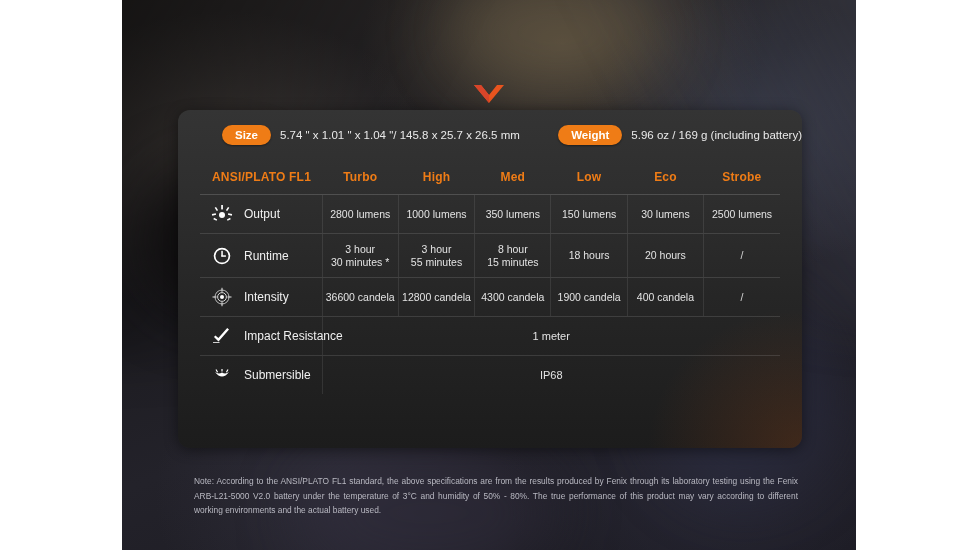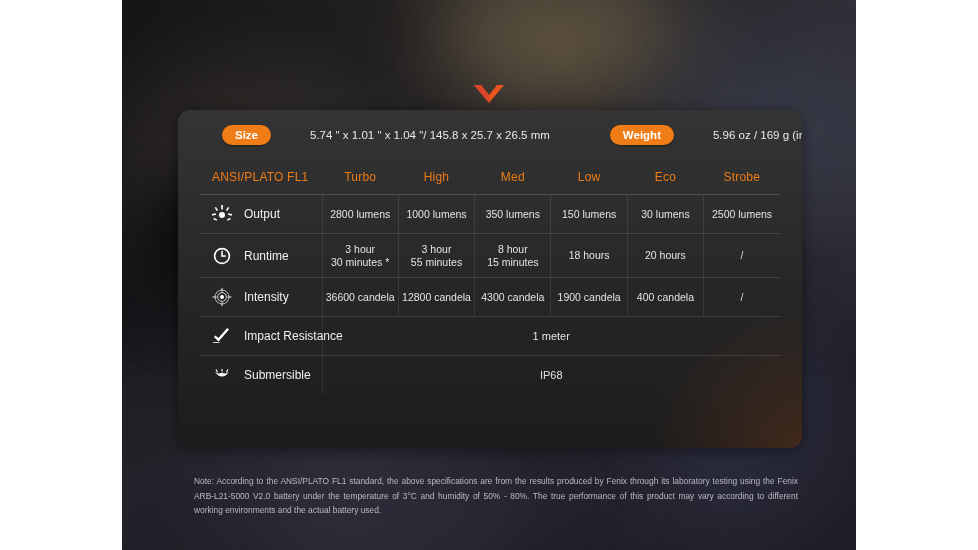--- a/index.html
+++ b/index.html
@@ -57,40 +57,40 @@
     background:
       radial-gradient(ellipse 220px 200px at 100% 100%, rgba(120,60,24,.38), rgba(0,0,0,0) 70%),
       linear-gradient(180deg,#343434 0%,#2f2f2f 22%,#262626 55%,#1c1c1c 100%);
     box-shadow:0 2px 14px rgba(0,0,0,.45);
     overflow:hidden;
   }
 
   
   #sizerow{
     position:absolute;left:0;top:0;width:100%;height:50px;
-    display:flex;align-items:center;padding-left:44px;box-sizing:border-box;gap:30px;
+    display:flex;align-items:center;padding-left:44px;box-sizing:border-box;
   }
   .pill{
     display:inline-block;background:#ef7c16;color:#ffffff;
     font-size:11.5px;font-weight:bold;border-radius:11px;
     padding:3px 13px;line-height:14px;margin-right:9px;
     box-shadow:0 1px 2px rgba(0,0,0,.4);
   }
   .pillval{color:#e9e9e9;font-size:11.5px;white-space:nowrap;}
   .spacer{width:56px;}
 
   
   table{
     position:absolute;left:22px;top:50px;width:580px;border-collapse:collapse;
     table-layout:fixed;
   }
   col.lbl{width:122px;}
   col.mode{width:76.3px;}
   thead th{
-    color:#ef7c16;font-size:12px;font-weight:normal;text-align:center;
+    color:#ef7c16;font-size:12px;font-weight:bold;text-align:center;
     padding:10px 0 10px 0;border-bottom:1px solid rgba(255,255,255,.16);
     letter-spacing:.2px;
   }
   thead th.first{text-align:left;padding-left:12px;}
   tbody td{
     color:#e3e3e3;font-size:10.5px;text-align:center;
     padding:9px 2px;border-bottom:1px solid rgba(255,255,255,.12);
     border-left:1px solid rgba(255,255,255,.09);
     line-height:12.5px;
   }

